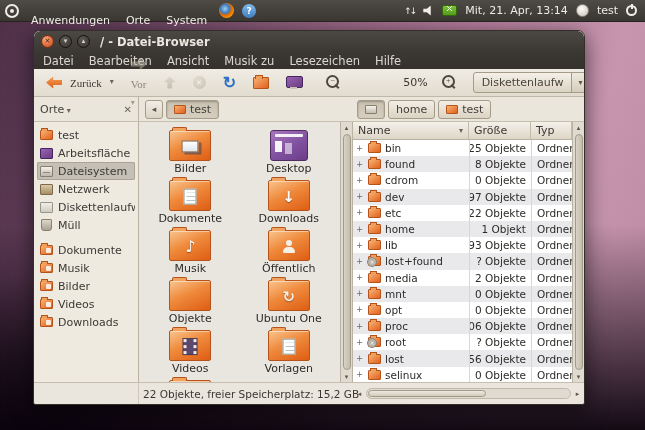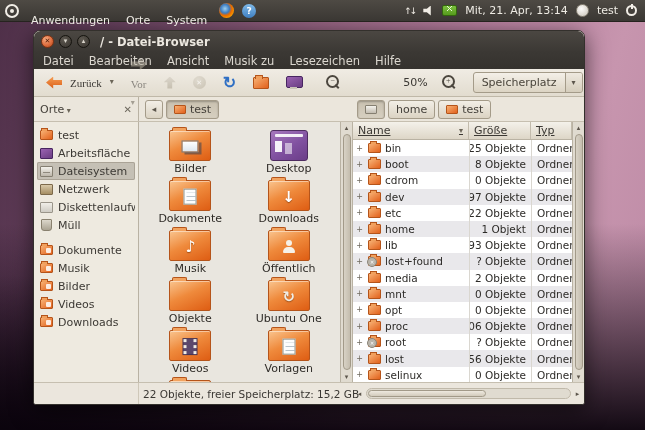--- a/index.html
+++ b/index.html
@@ -167,21 +167,21 @@
   .sarrow { height:11px; width:100%; display:flex; align-items:center; justify-content:center; font-size:7px; color:#5c564c; flex:none; }
   .sarrow.up::after { content:'▴'; }
   .sarrow.down::after { content:'▾'; }
   .sthumb { flex:1; width:8px; margin:1px 0; background:linear-gradient(90deg,#d8d2c5,#c4bdae); border:1px solid #a29a89; border-radius:5px; }
 
   
   .listpane { flex:1; background:#fff; position:relative; overflow:hidden; }
   .ltable { position:absolute; inset:0 12px 0 0; }
   .lhead { display:grid; grid-template-columns:116px 62px 1fr; height:18px;
     background:linear-gradient(#f4f1ea,#ddd6c7); border-bottom:1px solid #b9b2a3; }
-  .lhead > div { display:flex; align-items:center; padding:0 5px; border-right:1px solid #c2bbac; color:#3c3934;text-decoration:underline; }
+  .lhead > div { display:flex; align-items:center; padding:0 5px; border-right:1px solid #c2bbac; color:#3c3934; }
   .lhead .hname { justify-content:space-between; }
   .lhead .sortarr { font-size:8px; color:#6b6558; }
   .lhead .sortarr::after { content:'▾'; }
   .lrow { display:grid; grid-template-columns:116px 62px 1fr; height:16.2px; background:#fff; }
   .lrow:nth-child(odd) { background:#e9e8eb; }
   .lrow > div { display:flex; align-items:center; overflow:hidden; white-space:nowrap; font-size:10.5px; color:#2d2b28; }
   .c-name { padding-left:2px; gap:4px; }
   .c-size { justify-content:flex-end; padding-right:5px; border-left:1px solid #dad7d0; }
   .c-type { padding-left:5px; border-left:1px solid #dad7d0; }
   .expander { width:9px; height:9px; flex:none; display:flex; align-items:center; justify-content:center;
@@ -278,21 +278,21 @@
           <span class="tcomp"></span>
         </span>
       <span class="tbtn" style="margin-left:8px;">
           <span class="mag minus"></span>
         </span>
       <span class="zoomlvl">50%</span>
       <span class="tbtn">
           <span class="mag plus"></span>
         </span>
       <span class="combo">
-        <span class="cl">Speicherplatz</span>
+        <span class="cl">Diskettenlaufw</span>
         <span class="dd"></span>
       </span>
       <span class="tbtn" style="margin-left:4px;">
           <span class="mag"></span>
         </span>
     </div>
 
     <div class="pathrow">
       <div class="sidehead">
         <span class="shl">Orte</span>
@@ -458,21 +458,21 @@
                 <span class="fold-s"></span>
                 <span>bin</span>
               </div>
               <div class="c-size">125 Objekte</div>
               <div class="c-type">Ordner</div>
             </div>
           <div class="lrow">
               <div class="c-name">
                 <span class="expander"></span>
                 <span class="fold-s"></span>
-                <span>boot</span>
+                <span>found</span>
               </div>
               <div class="c-size">8 Objekte</div>
               <div class="c-type">Ordner</div>
             </div>
           <div class="lrow">
               <div class="c-name">
                 <span class="expander"></span>
                 <span class="fold-s"></span>
                 <span>cdrom</span>
               </div>

